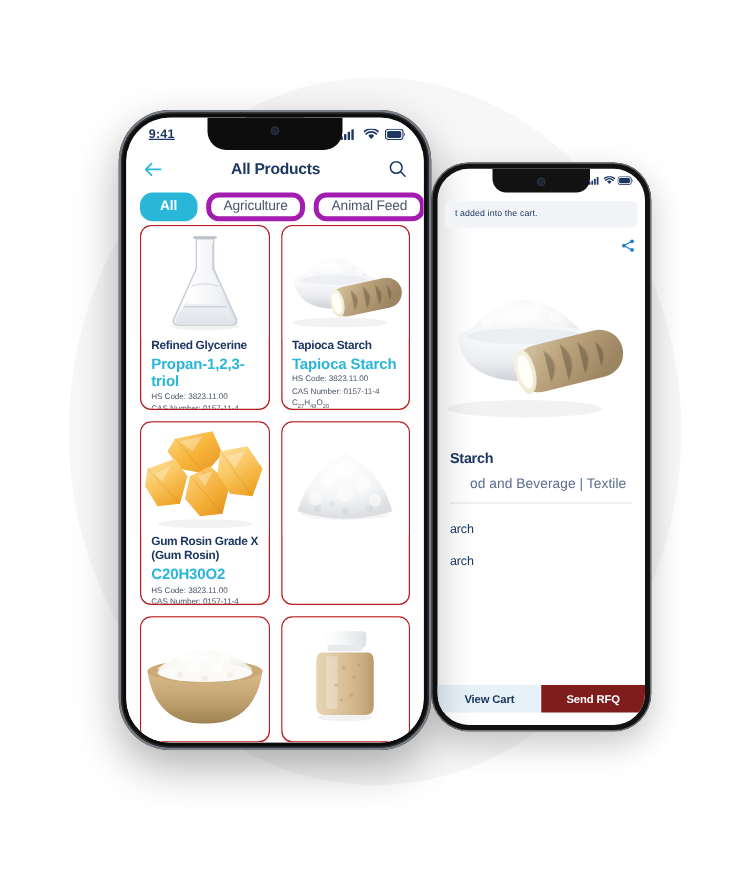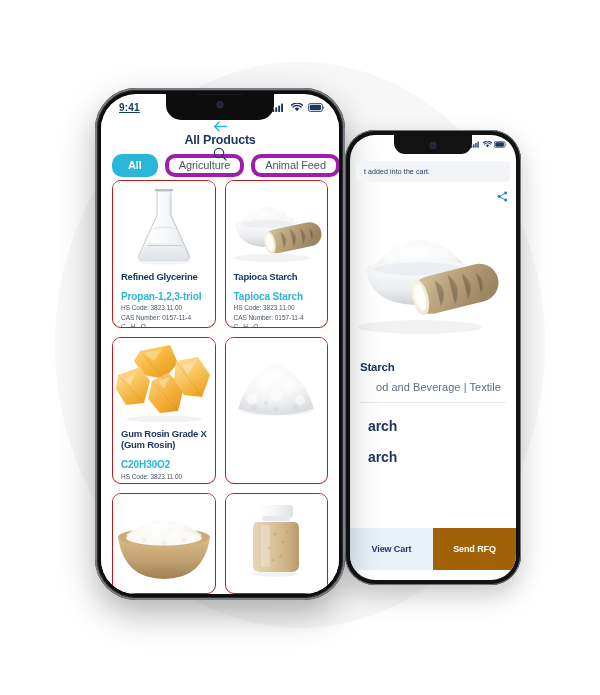--- a/index.html
+++ b/index.html
@@ -55,31 +55,31 @@
   .hero-back{
     position:absolute;left:0;right:0;top:64px;height:150px;overflow:hidden;
   }
   .detail-back{
     position:absolute;left:0;right:0;top:214px;bottom:0;padding:12px 10px 0 10px;
     box-sizing:border-box;
   }
   .db-title{font-size:11.5px;font-weight:bold;color:#1d3763;letter-spacing:-.2px;}
   .db-cats{font-size:11px;color:#5b6d8c;margin-top:8px;letter-spacing:.05px;padding-left:16px;}
   .db-rule{height:1px;background:#e6e9ef;margin:9px 0 0 0;}
-  .db-line{font-size:14px;color:#1d3763;font-weight:bold;margin-top:15px;letter-spacing:-.1px;margin-left:8px;}
+  .db-line{font-size:10px;color:#1d3763;font-weight:normal;margin-top:15px;letter-spacing:-.1px;}
   .cta-back{
-    position:absolute;left:0;right:0;bottom:10px;display:flex;height:42px;
+    position:absolute;left:0;right:0;bottom:10px;display:flex;height:22px;
     padding:0 0 0 0;
   }
   .btn-viewcart{
     flex:1;background:#e7f1f8;color:#1d3763;display:flex;align-items:center;
     justify-content:center;font-size:9px;font-weight:bold;letter-spacing:-.1px;
   }
   .btn-rfq{
-    flex:1;background:#a16207;color:#ffffff;display:flex;align-items:center;
+    flex:1;background:#7f1d1d;color:#ffffff;display:flex;align-items:center;
     justify-content:center;font-size:9px;font-weight:bold;letter-spacing:-.1px;
   }
 
   
   .phone-front{
     position:absolute;left:95px;top:88px;width:250px;height:512px;
     border-radius:41px;background:#0d0d0d;
     box-shadow:0 14px 34px rgba(0,0,0,.30);
     padding:6px;box-sizing:border-box;z-index:3;
   }
@@ -112,21 +112,21 @@
   .sb-front{
     position:absolute;top:0;left:0;right:0;height:26px;z-index:8;
     display:flex;align-items:center;justify-content:space-between;
     padding:0 14px 0 18px;box-sizing:border-box;
   }
   .sb-time{font-size:10px;font-weight:bold;color:#1d3763;letter-spacing:.2px;text-decoration:underline;}
 
   .appbar{
     position:absolute;top:26px;left:0;right:0;height:30px;z-index:7;
     display:flex;align-items:center;justify-content:space-between;
-    padding:0 14px;box-sizing:border-box;background:#fff;flex-direction:column;
+    padding:0 14px;box-sizing:border-box;background:#fff;
   }
   .appbar-title{
     font-size:12.5px;font-weight:bold;color:#1d3763;letter-spacing:-.2px;
   }
   .chips{
     position:absolute;top:56px;left:0;right:0;height:30px;z-index:6;
     display:flex;align-items:center;gap:7px;padding:0 0 0 11px;
     box-sizing:border-box;background:#fff;overflow:hidden;
   }
   .chip{
@@ -152,21 +152,21 @@
   .card-img{
     height:90px;display:flex;align-items:center;justify-content:center;
     background:#fff;
   }
   .card-body{padding:0 8px 9px 8px;}
   .c-title{
     font-size:9.5px;font-weight:bold;color:#1d3763;line-height:1.25;
     letter-spacing:-.25px;
   }
   .c-sub{
-    font-size:10px;font-weight:bold;color:#29b6d8;margin-top:8px;
+    font-size:12px;font-weight:bold;color:#29b6d8;margin-top:1px;
     letter-spacing:-.1px;
   }
   .c-meta{
     font-size:6.5px;color:#4a5568;margin-top:2.5px;letter-spacing:-.05px;
   }
   .c-formula{font-size:6.5px;color:#4a5568;margin-top:2.5px;}
   .c-formula sub{font-size:4.6px;}
 
   
   .card.partial .card-img{height:90px;}

